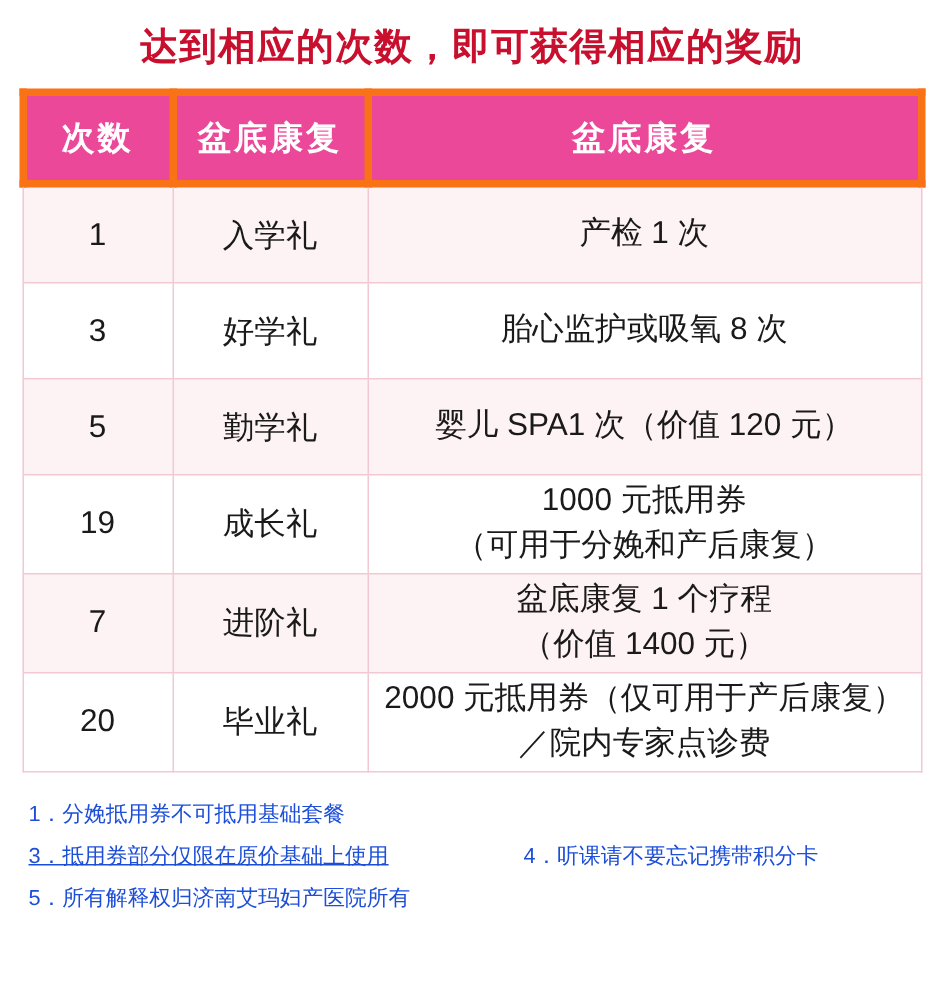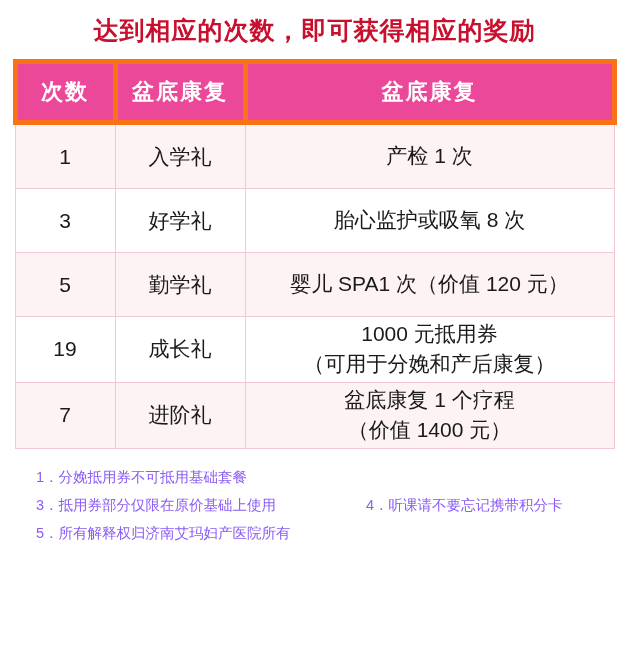--- a/index.html
+++ b/index.html
@@ -73,34 +73,34 @@
   }
   td.item {
     font-size: 20px;
     line-height: 1.45;
   }
   td.item .l2 {
     display: block;
     text-align: center;
   }
   .notes {
-    margin: 14px 18px 0 36px;
+    margin: 14px 18px 0 19px;
     font-size: 14.5px;
-    color: #8b5cf6;
+    color: #1d4ed8;
     line-height: 1.95;
   }
   .notes .note-row {
     display: flex;
     justify-content: flex-start;
   }
   .notes .note {
     white-space: nowrap;
   }
   .notes .note.n1 { width: 330px; }
-  .notes .note.n3 { width: 330px; }
+  .notes .note.n3 { width: 330px; text-decoration: underline; }
 </style>
 </head>
 <body>
 
 <div class="page">
 
   <div class="title">达到相应的次数，即可获得相应的奖励</div>
 
   <table class="reward-table">
     <colgroup>
@@ -146,20 +146,28 @@
         </td>
       </tr>
       <tr class="row-even">
         <td class="times">7</td>
         <td class="name">进阶礼</td>
         <td class="item">
           <span>盆底康复 1 个疗程</span>
           <span class="l2">（价值 1400 元）</span>
         </td>
       </tr>
+      <tr class="row-odd">
+        <td class="times">20</td>
+        <td class="name">毕业礼</td>
+        <td class="item">
+          <span>2000 元抵用券（仅可用于产后康复）</span>
+          <span class="l2">／院内专家点诊费</span>
+        </td>
+      </tr>
     </tbody>
   </table>
 
   <div class="notes">
     <div class="note-row">
       <span class="note n1">1．分娩抵用券不可抵用基础套餐</span>
     </div>
     <div class="note-row">
       <span class="note n3">3．抵用券部分仅限在原价基础上使用</span>
       <span class="note n4">4．听课请不要忘记携带积分卡</span>

